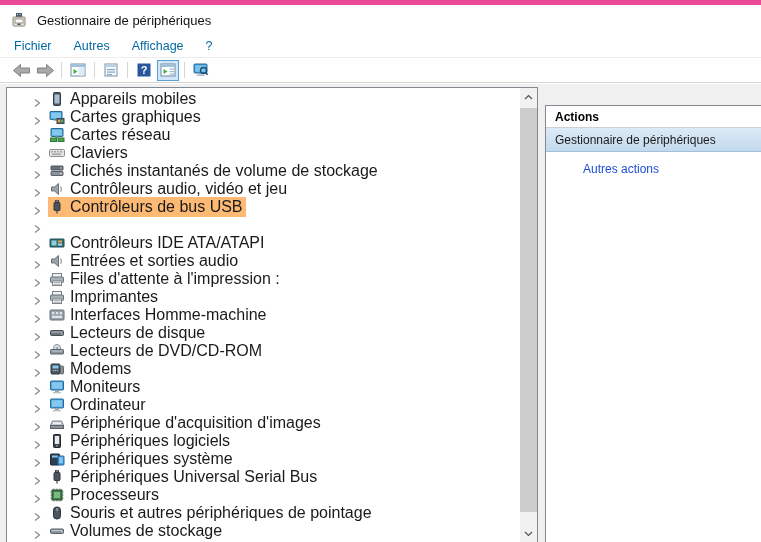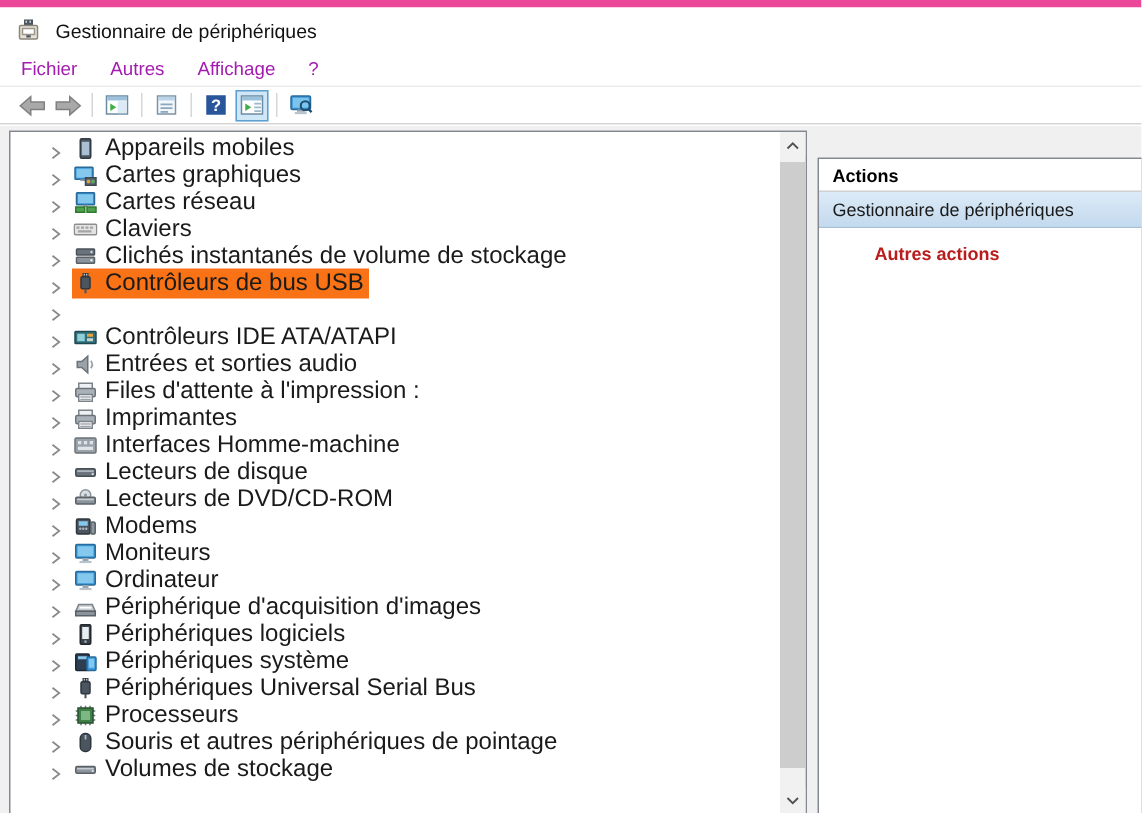--- a/index.html
+++ b/index.html
@@ -7,52 +7,52 @@
   body { font-family: "Liberation Sans", sans-serif; background: #ffffff; }
   .window { width: 761px; height: 542px; border-top: 5px solid #ec4899; position: relative; background:#fff; }
 
   
   .titlebar { height: 30px; display: flex; align-items: center; padding-left: 11px; background: #fff; }
   .app-icon { width: 16px; height: 16px; margin-right: 10px; flex: 0 0 16px; }
   .title { font-size: 13px; color: #111; }
 
   
   .menubar { height: 23px; display: flex; align-items: center; padding-left: 3px; background: #fff; border-bottom: 1px solid #ececec; }
-  .menu-item { font-size: 12.5px; color: #a21caf; padding: 0 11px; line-height: 22px; cursor: default; }
+  .menu-item { font-size: 12.5px; color: #0369a1; padding: 0 11px; line-height: 22px; cursor: default; }
 
   
   .toolbar { height: 25px; display: flex; align-items: center; padding-left: 9px; background: #fff; border-bottom: 1px solid #d4d4d4; }
   .tb-btn { width: 22px; height: 21px; display: flex; align-items: center; justify-content: center; border: 1px solid transparent; margin: 0 1px; }
   .tb-btn.selected { background: #d0e7f8; border-color: #5c9fd0; }
   .tb-sep { width: 1px; height: 16px; background: #d6d6d6; margin: 0 4px; }
 
   
   .content { position: absolute; top: 79px; left: 0; right: 0; bottom: 0; background: #f0f0f0; }
   .tree-pane { position: absolute; left: 6px; top: 3px; width: 532px; bottom: -1px; background: #fff; border: 1px solid #828790; overflow: hidden; }
   .tree { position: absolute; left: 0; top: 2px; right: 17px; }
 
   .tree-row { height: 18px; display: flex; align-items: center; cursor: default; }
   .chevron { width: 10px; height: 10px; margin-left: 25px; margin-right: 6px; flex: 0 0 10px; }
   .hl { display: flex; align-items: center; padding: 1px 3px 1px 1px; }
-  .tree-row.selected .hl { background: #f97316; }
+  .tree-row.selected .hl { background: #fdba74; }
   .t-icon { width: 16px; height: 16px; margin-right: 5px; flex: 0 0 16px; }
   .t-label { font-size: 16px; color: #1a1a1a; white-space: nowrap; }
 
   
   .scrollbar { position: absolute; top: 0; right: 0; bottom: 0; width: 17px; background: #f1f1f1; }
   .sb-btn { position: absolute; left: 0; width: 17px; height: 17px; display: flex; align-items: center; justify-content: center; background: #f1f1f1; }
   .sb-up { top: 0; } .sb-down { bottom: 0; }
   .sb-thumb { position: absolute; left: 0; width: 17px; top: 20px; bottom: 30px; background: #cdcdcd; }
 
   
   .actions-pane { position: absolute; left: 545px; top: 3px; right: -1px; bottom: -1px; background: #fff; border: 1px solid #828790; margin-top: 18px; }
   .actions-header { height: 22px; line-height: 22px; padding-left: 9px; font-size: 12px; font-weight: bold; color: #000; border-bottom: 1px solid #d0d0d0; }
   .actions-section { height: 24px; line-height: 24px; padding-left: 9px; font-size: 12px; color: #1a1a1a;
         background: linear-gradient(#dcebf7, #c3d9ee); border-bottom: 1px solid #a3c0da; cursor: default; }
-  .actions-item { margin-top: 10px; padding-left: 37px; font-size: 12px; color: #b91c1c; cursor: default; font-weight: bold; }
+  .actions-item { margin-top: 10px; padding-left: 37px; font-size: 12px; color: #1d4ed8; cursor: default; }
 </style>
 </head>
 <body>
 
 <div class="window">
 
   <div class="titlebar">
     <span class="app-icon"><svg width="16" height="16" viewBox="0 0 16 16">
           <rect x="5" y="1" width="6" height="4" fill="#4a5560"></rect>
           <rect x="6" y="1.8" width="1" height="1.4" fill="#cfd6db"></rect>
@@ -217,20 +217,32 @@
             <span class="hl">
               <span class="t-icon"><svg width="16" height="16" viewBox="0 0 16 16">
                   <rect x="2" y="3" width="12" height="4" rx="0.5" fill="#6a737c" stroke="#4a5158"></rect>
                   <rect x="2" y="8.5" width="12" height="4" rx="0.5" fill="#8b949c" stroke="#5a6167"></rect>
                   <circle cx="12" cy="5" r="0.8" fill="#cfd6db"></circle>
                   <circle cx="12" cy="10.5" r="0.8" fill="#e3e8eb"></circle>
                 </svg></span>
               <span class="t-label">Clichés instantanés de volume de stockage</span>
             </span>
           </div>
+          <div class="tree-row">
+            <span class="chevron"><svg width="10" height="10" viewBox="0 0 10 10">
+                <path d="M3 1.5L7.5 5 3 8.5" fill="none" stroke="#8a8a8a" stroke-width="1.2"></path>
+              </svg></span>
+            <span class="hl">
+              <span class="t-icon"><svg width="16" height="16" viewBox="0 0 16 16">
+                  <path d="M2.5 6v4h3l4 3.5v-11L5.5 6z" fill="#9aa2aa" stroke="#6b7278"></path>
+                  <path d="M11.5 5.5a4 4 0 010 5" fill="none" stroke="#9aa2aa" stroke-width="1.2"></path>
+                </svg></span>
+              <span class="t-label">Contrôleurs audio, vidéo et jeu</span>
+            </span>
+          </div>
           <div class="tree-row selected">
             <span class="chevron"><svg width="10" height="10" viewBox="0 0 10 10">
                 <path d="M3 1.5L7.5 5 3 8.5" fill="none" stroke="#8a8a8a" stroke-width="1.2"></path>
               </svg></span>
             <span class="hl">
               <span class="t-icon"><svg width="16" height="16" viewBox="0 0 16 16">
                   <rect x="6" y="1" width="4" height="2.5" fill="#30363c"></rect>
                   <rect x="6.8" y="1.5" width="0.8" height="1.2" fill="#cfd6db"></rect>
                   <rect x="8.4" y="1.5" width="0.8" height="1.2" fill="#cfd6db"></rect>
                   <rect x="5" y="3.5" width="6" height="8" rx="1" fill="#4a5560" stroke="#2e363d"></rect>

